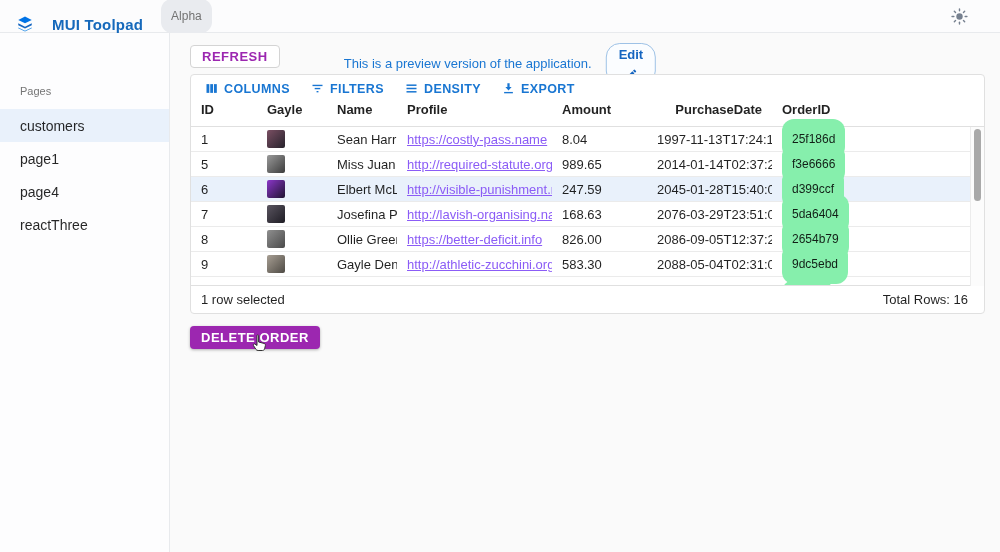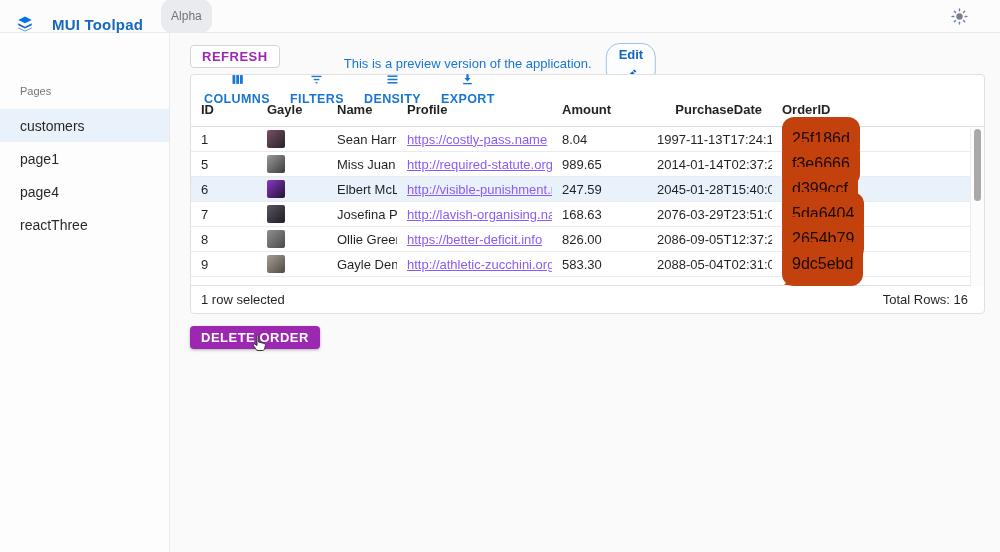--- a/index.html
+++ b/index.html
@@ -75,21 +75,21 @@
     background:#fff; border:1px solid #e0e0e0; border-radius:4px;
     width:795px; position:relative;
   }
   .grid-toolbar {
     height:27px; display:flex; align-items:center; padding:0 8px; gap:10px;
   }
   .tbtn {
     display:flex; align-items:center; gap:5px;
     background:none; border:none; color:#1976d2; cursor:pointer;
     font-size:12.5px; font-weight:bold; letter-spacing:0.4px;
-    font-family:inherit; padding:3px 5px;flex-direction:column;
+    font-family:inherit; padding:3px 5px;
   }
   .grid-header {
     height:25px; display:flex; align-items:flex-start;
     border-bottom:1px solid #e0e0e0; font-weight:bold; font-size:13px;
   }
   .col { padding:0 10px; overflow:hidden; white-space:nowrap; }
   .c-id { width:66px; }
   .c-avatar { width:70px; }
   .c-name { width:70px; }
   .c-profile { width:155px; }
@@ -102,22 +102,22 @@
     height:25px; display:flex; align-items:center;
     border-bottom:1px solid #ebebeb; font-size:13px; cursor:pointer;
   }
   .grid-row.selected { background:#e9f1fb; }
   .grid-row.partial { height:8px; overflow:hidden; border-bottom:none; align-items:flex-start; }
   .avatar {
     width:18px; height:18px; border-radius:2px; display:block;
   }
   .cell-link { color:#8b5cf6; text-decoration:underline; }
   .chip {
-    display:inline-block; background:#c2410c; border-radius:12px;
-    padding:13px 10px; font-size:16px; color:rgba(0,0,0,0.87);
+    display:inline-block; background:#86efac; border-radius:12px;
+    padding:13px 10px; font-size:12px; color:rgba(0,0,0,0.87);
   }
   .chip.empty { height:18px; width:51px; margin-top:3px; }
 
   .grid-scrollbar {
     position:absolute; right:0; top:52px; width:14px; height:159px;
     border-left:1px solid #ececec; background:#fcfcfc;
   }
   .grid-scroll-thumb {
     width:7px; height:72px; margin:2px auto 0; background:#a9a9a9; border-radius:4px;
     cursor:pointer;

